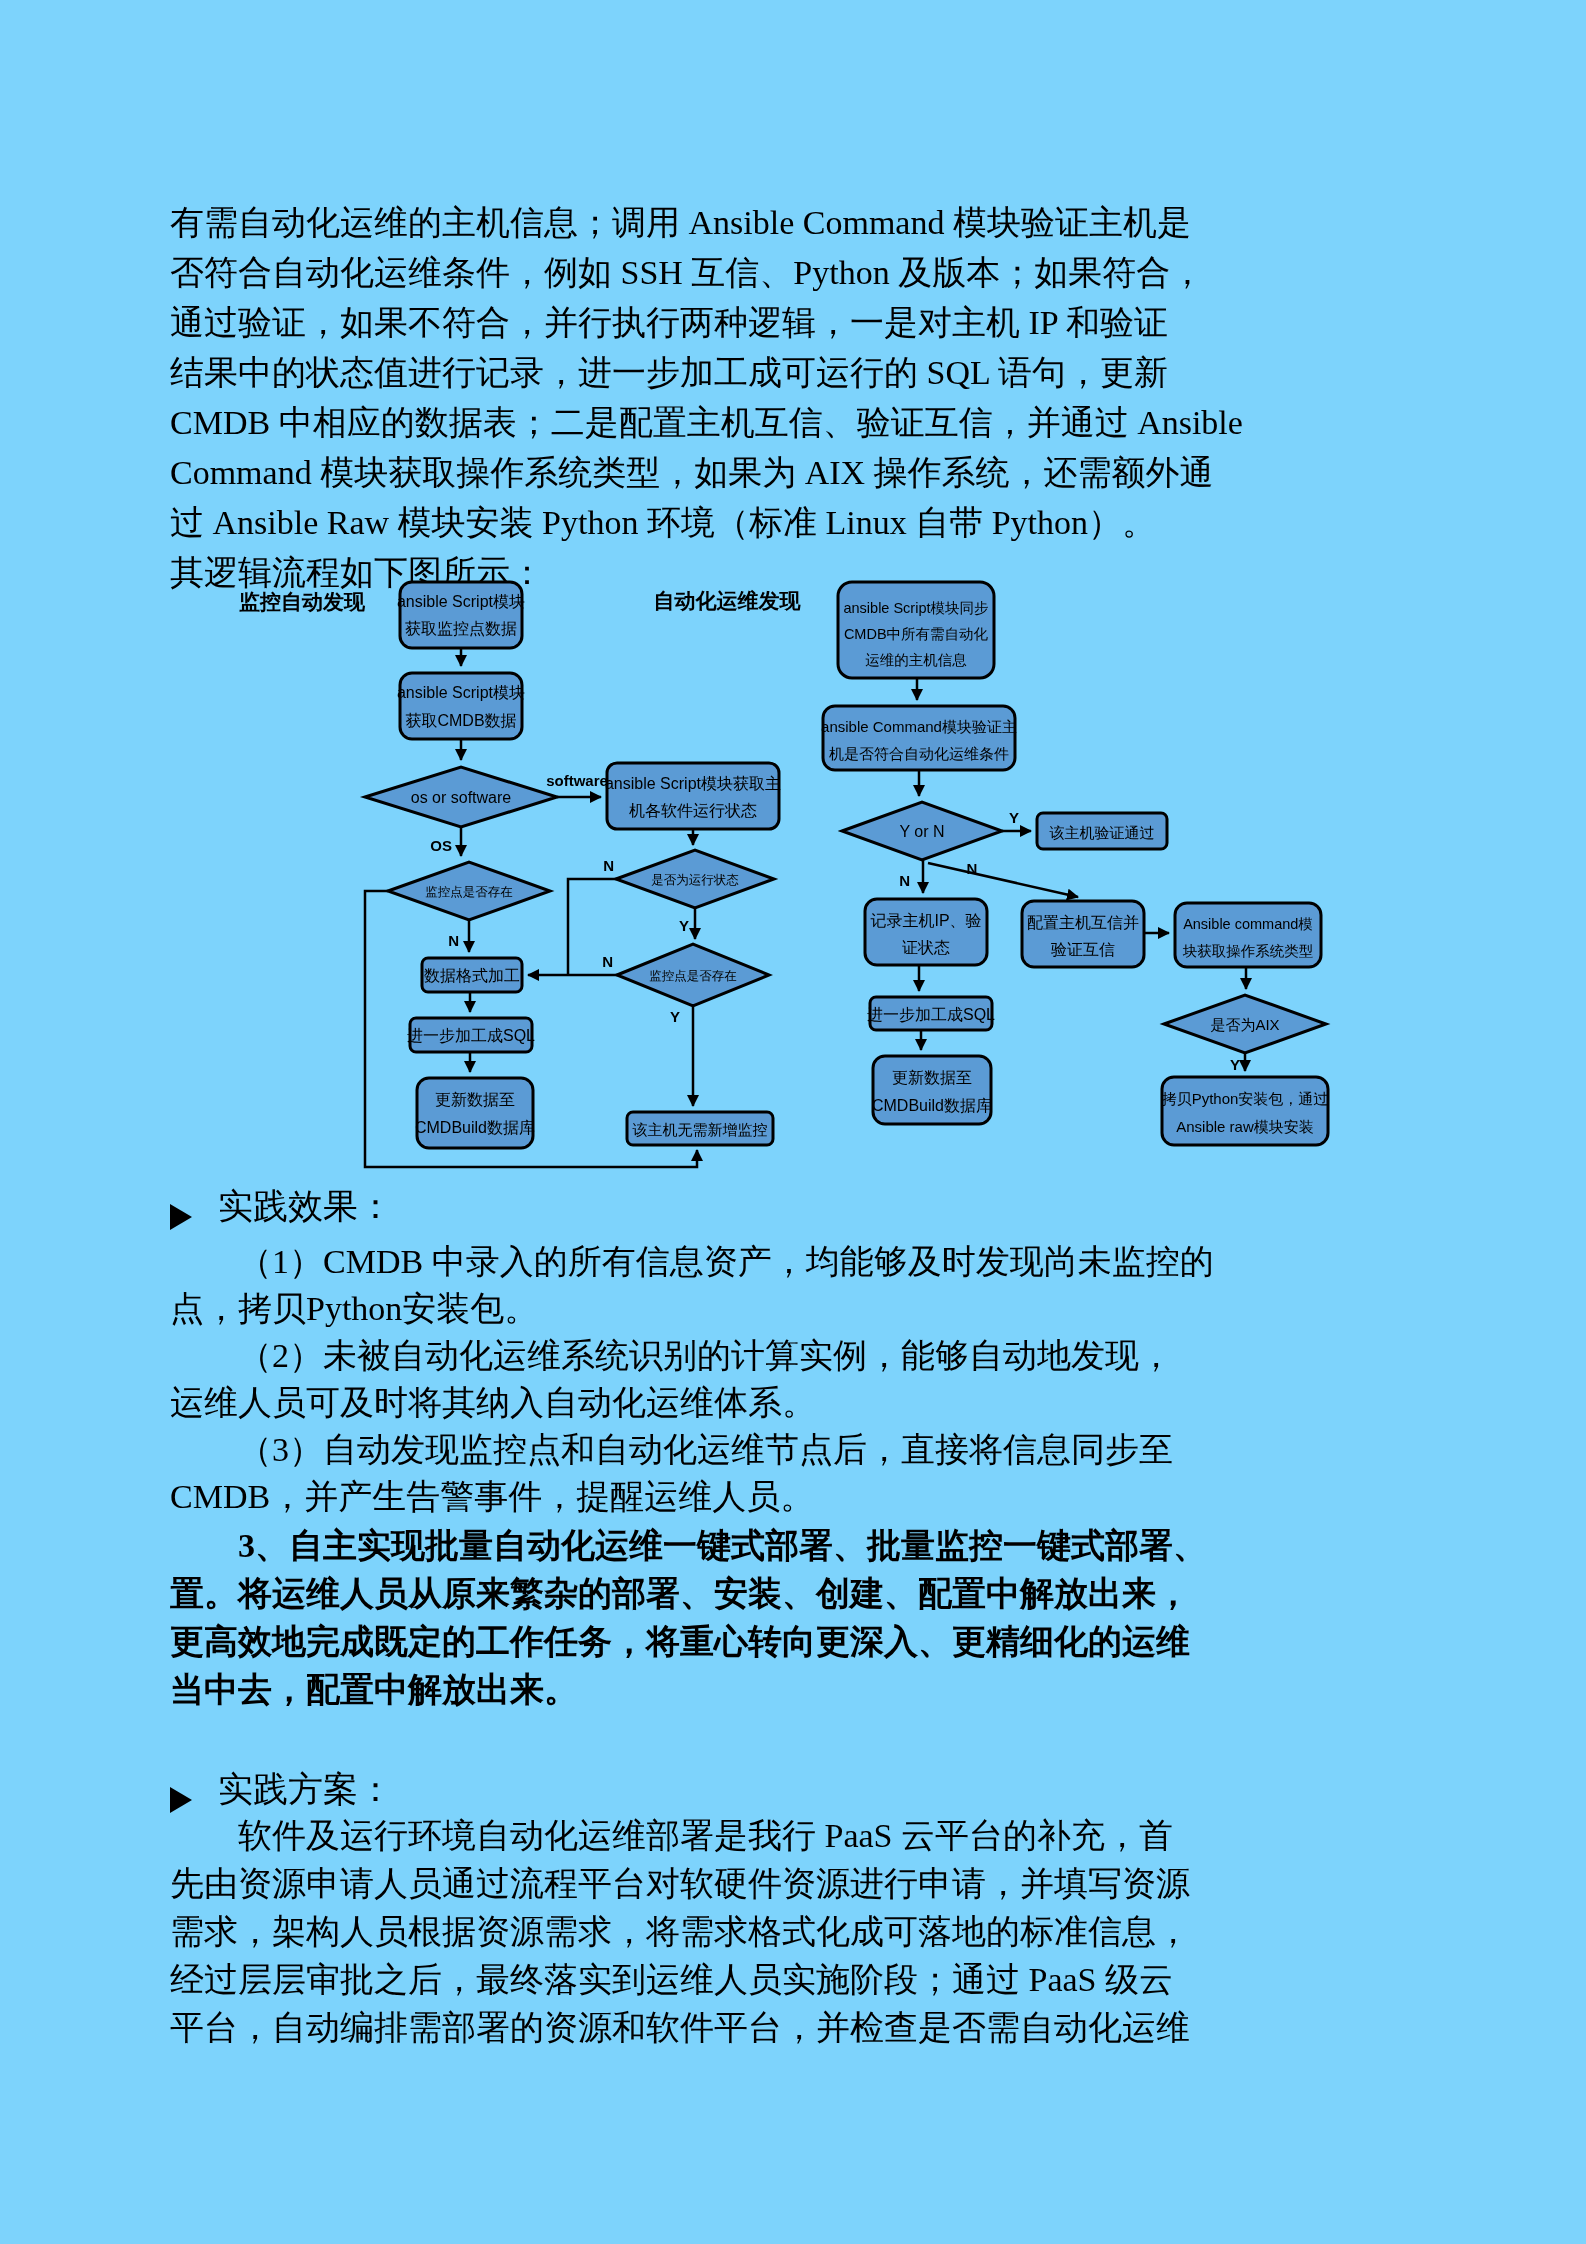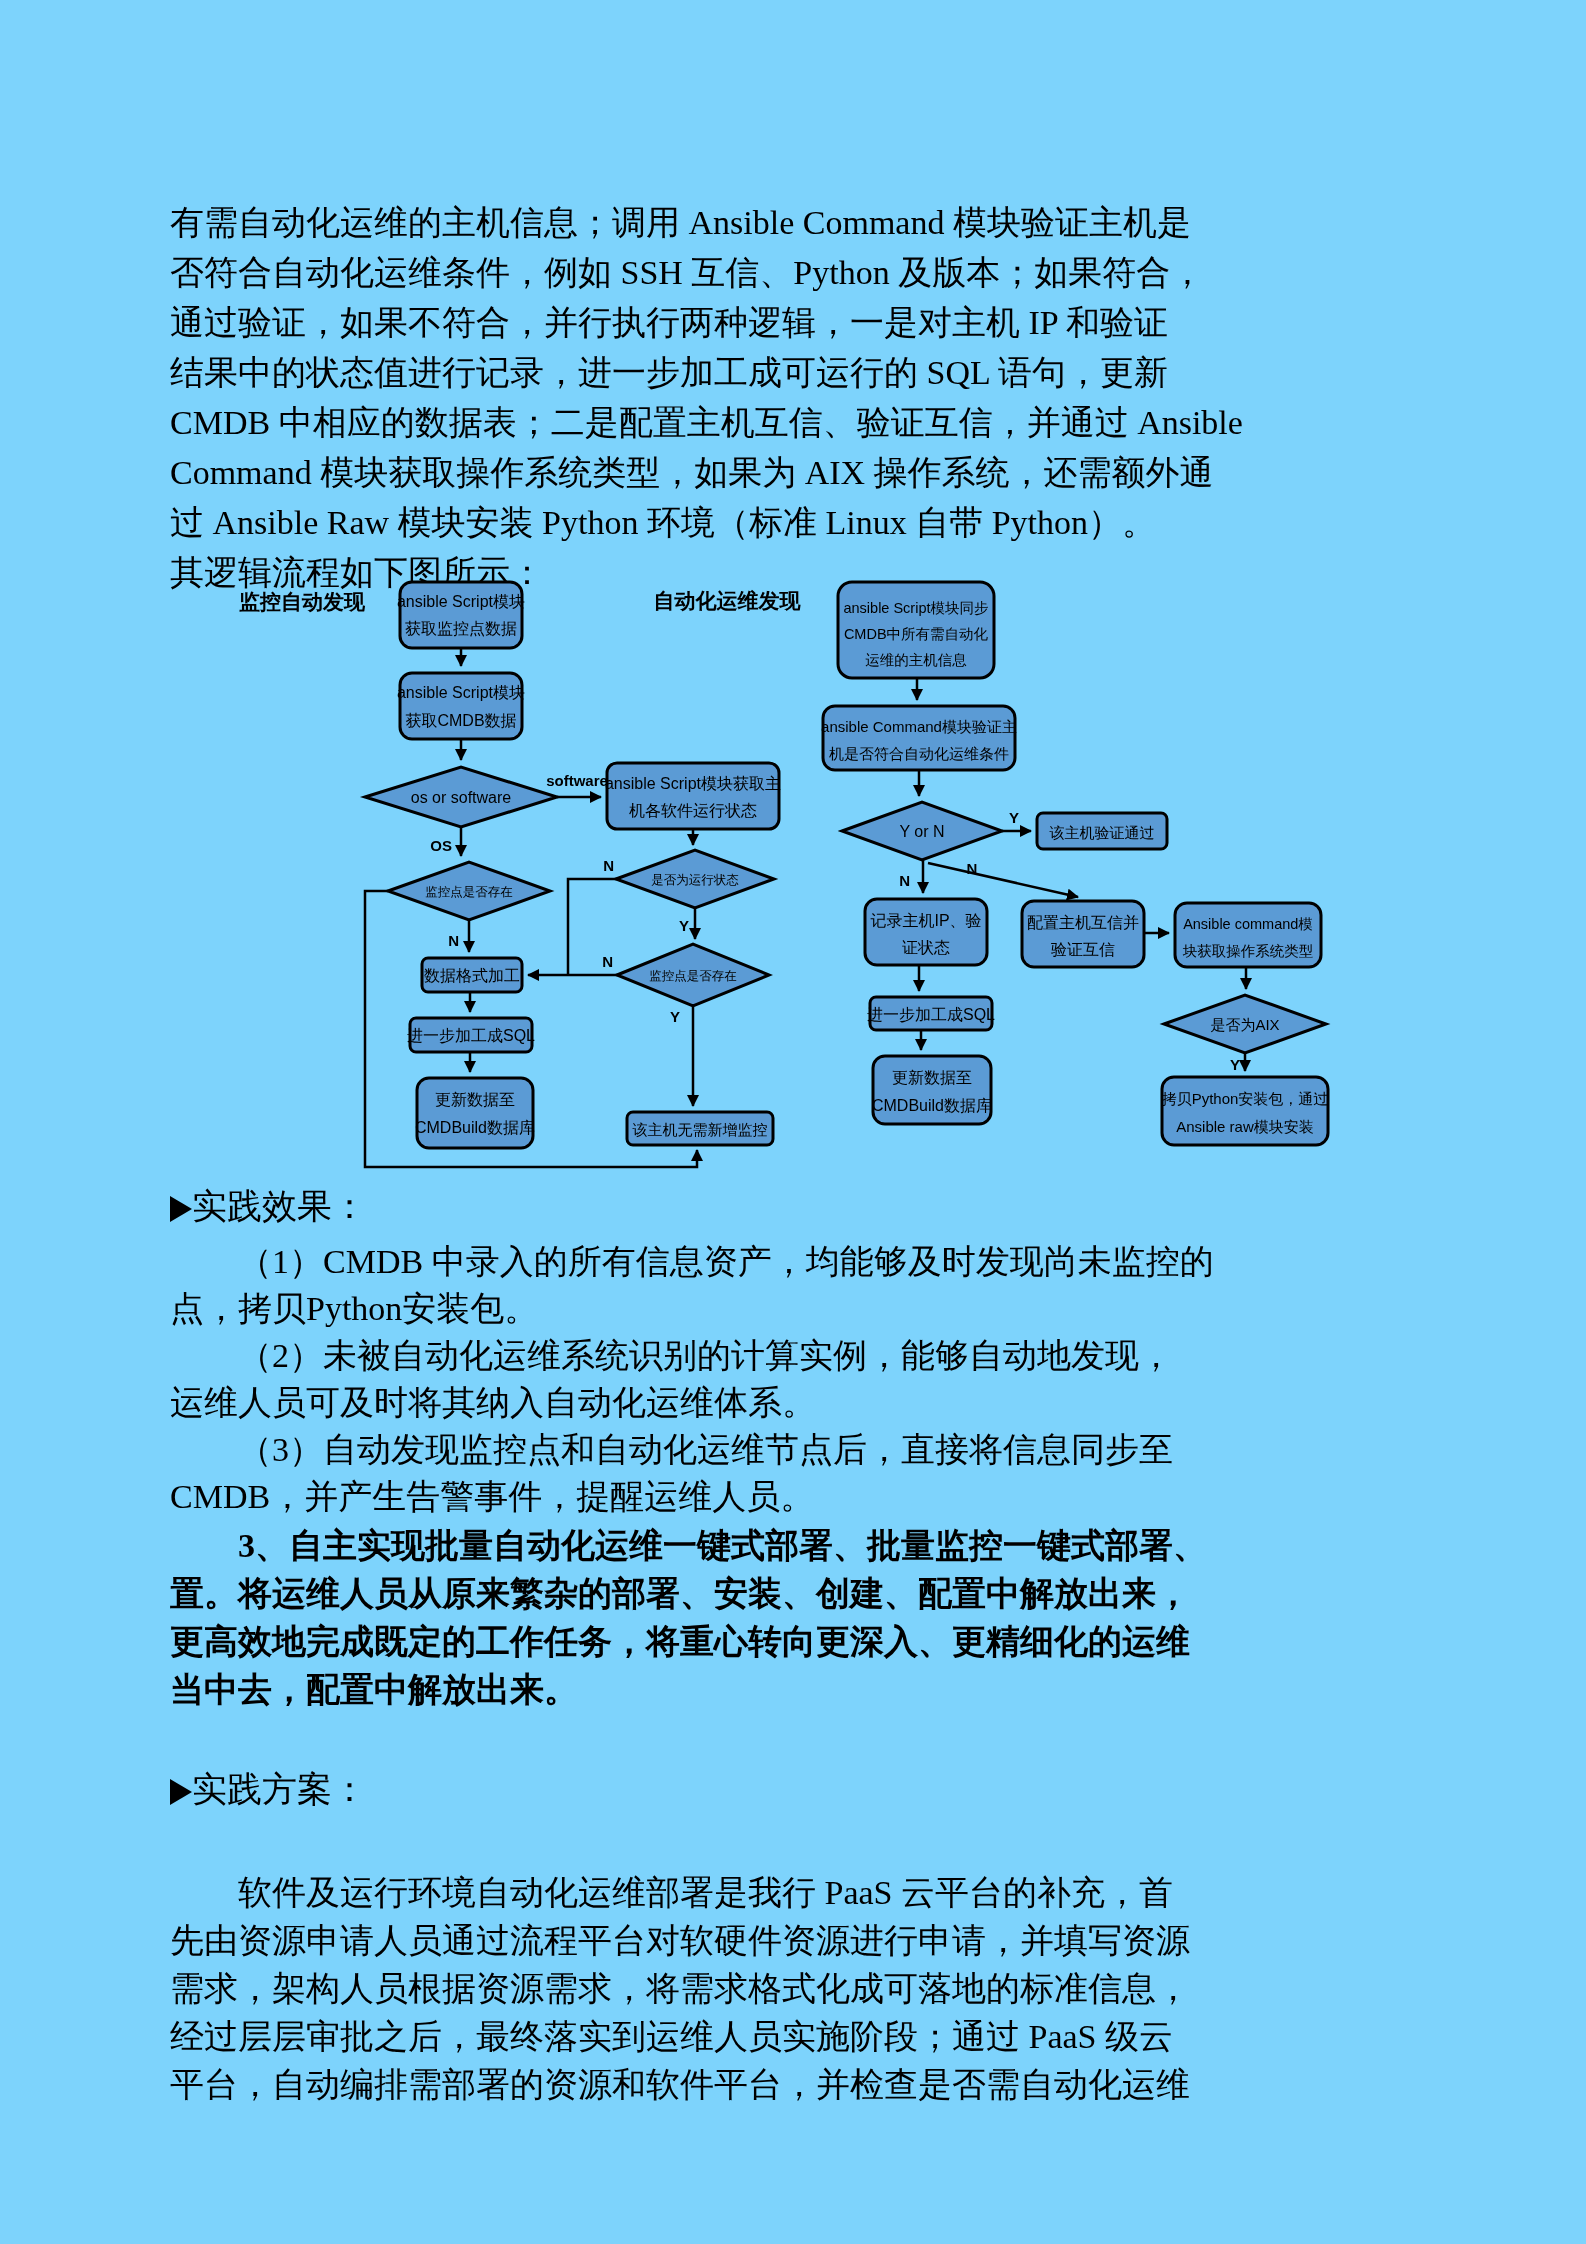--- a/index.html
+++ b/index.html
@@ -6,21 +6,21 @@
   .page{
     position:relative;width:1586px;height:2244px;background:#7dd3fc;margin:0 auto;
     font-family:"Liberation Serif","DejaVu Serif",serif;color:#000;overflow:hidden;
   }
   .block{position:absolute;left:170px;width:1262px;}
   .line{white-space:nowrap;font-size:34px;}
   .p1 .line{height:50px;line-height:50px;}
   .p2 .line{height:47px;line-height:47px;}
   .pbold .line{height:48px;line-height:48px;font-weight:bold;}
   .p3 .line{height:48px;line-height:48px;}
-  .bullet-row{position:absolute;left:170px;display:flex;align-items:center;}
+  .bullet-row{position:absolute;left:170px;display:flex;align-items:flex-end;gap:26px;}
   .bullet-tri{
     width:0;height:0;border-left:22px solid #000;
     border-top:13px solid transparent;border-bottom:13px solid transparent;
     margin-top:4px;
   }
   .bullet-label{font-size:35px;white-space:nowrap;}
   .flow{position:absolute;left:160px;top:572px;}
   .flow text{font-family:"Liberation Sans","DejaVu Sans",sans-serif;fill:#000;}
   .flow .node{fill:var(--node_fill,#5b9bd5);stroke:var(--node_stroke,#000);stroke-width:3;}
   .flow .edge{stroke:var(--node_stroke,#000);stroke-width:2.5;fill:none;}
@@ -217,21 +217,21 @@
     <div class="line">置。将运维人员从原来繁杂的部署、安装、创建、配置中解放出来，</div>
     <div class="line">更高效地完成既定的工作任务，将重心转向更深入、更精细化的运维</div>
     <div class="line">当中去，配置中解放出来。</div>
   </div>
 
   <div class="bullet-row" style="top:1766px;">
     <span class="bullet-tri"></span>
     <span class="bullet-label">实践方案：</span>
   </div>
 
-  <div class="block p3" style="top:1869px;">
+  <div class="block p3" style="top:1812px;">
     <div class="line">　　软件及运行环境自动化运维部署是我行 PaaS 云平台的补充，首</div>
     <div class="line">先由资源申请人员通过流程平台对软硬件资源进行申请，并填写资源</div>
     <div class="line">需求，架构人员根据资源需求，将需求格式化成可落地的标准信息，</div>
     <div class="line">经过层层审批之后，最终落实到运维人员实施阶段；通过 PaaS 级云</div>
     <div class="line">平台，自动编排需部署的资源和软件平台，并检查是否需自动化运维</div>
   </div>
 
 </div>
 
 </body></html>

